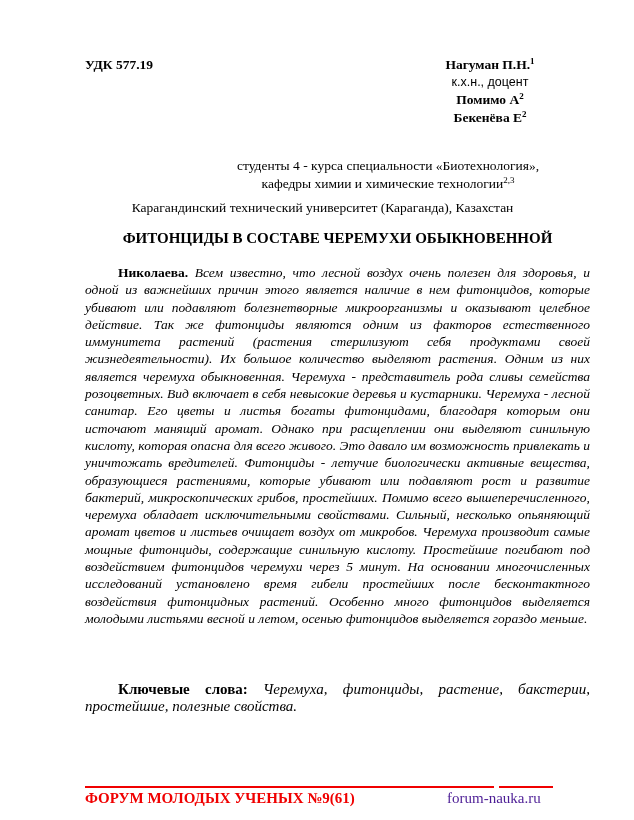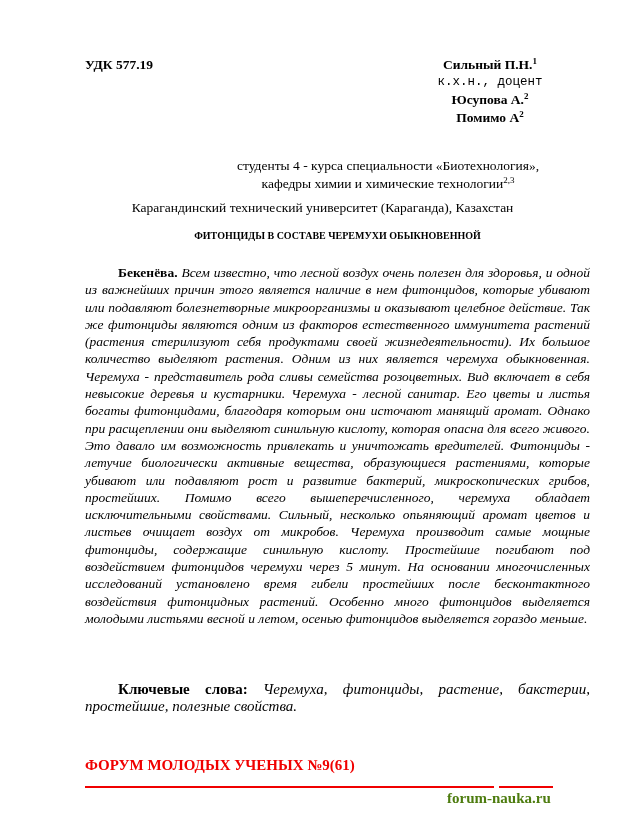--- a/index.html
+++ b/index.html
@@ -21,21 +21,21 @@
     position: absolute;
     left: 390px; top: 56px;
     width: 200px;
     text-align: center;
     font-size: 13.5px;
     line-height: 17.5px;
   }
   .author-line { font-weight: bold; }
   .author-degree {
     font-weight: normal;
-    font-family: Liberation Mono, monospace;
+    font-family: Liberation Sans, sans-serif;
     font-size: 12.5px;
   }
   sup { font-size: 9px; line-height: 0; }
   .affil-lines {
     position: absolute;
     left: 186px; top: 157px;
     width: 404px;
     text-align: center;
     font-size: 13.5px;
     line-height: 17.5px;
@@ -45,21 +45,21 @@
     left: 85px; top: 200px;
     width: 475px;
     text-align: center;
     font-size: 13.5px;
   }
   .paper-title {
     position: absolute;
     left: 85px; top: 230px;
     width: 505px;
     text-align: center;
-    font-size: 10px;
+    font-size: 15px;
     font-weight: bold;
   }
   .abstract {
     position: absolute;
     left: 85px; top: 264px;
     width: 505px;
     font-size: 13.5px;
     line-height: 17.3px;
     text-align: justify;
     text-indent: 33px;
@@ -86,56 +86,56 @@
     background: #f00000;
   }
   .footer-rule-2 {
     position: absolute;
     left: 499px; top: 786px;
     width: 54px; height: 2px;
     background: #f00000;
   }
   .footer-journal {
     position: absolute;
-    left: 85px; top: 757px;
+    left: 85px; top: 790px;
     font-size: 15px; font-weight: bold;
     color: #f00000;
   }
   .footer-site {
     position: absolute;
     left: 447px; top: 790px;
-    font-size: 15px; font-weight: bold;
-    color: #4d7c0f;
+    font-size: 15px; font-weight: normal;
+    color: #4c1d95;
   }
 </style>
 </head>
 <body>
 
 <div class="page">
 
   <div class="udc">УДК 577.19</div>
 
   <div class="author-block">
-    <div class="author-line"><span>Сильный П.Н.</span><sup>1</sup></div>
+    <div class="author-line"><span>Нагуман П.Н.</span><sup>1</sup></div>
     <div class="author-degree">к.х.н., доцент</div>
-    <div class="author-line"><span>Юсупова А.</span><sup>2</sup></div>
     <div class="author-line"><span>Помимо А</span><sup>2</sup></div>
+    <div class="author-line"><span>Бекенёва Е</span><sup>2</sup></div>
   </div>
 
   <div class="affil-lines">
     <div>студенты 4 - курса специальности «Биотехнология»,</div>
     <div><span>кафедры химии и химические технологии</span><sup>2,3</sup></div>
   </div>
 
   <div class="university-line">Карагандинский технический университет (Караганда), Казахстан</div>
 
   <div class="paper-title">ФИТОНЦИДЫ В СОСТАВЕ ЧЕРЕМУХИ ОБЫКНОВЕННОЙ</div>
 
   <div class="abstract">
-    <span class="lead">Бекенёва.</span>
+    <span class="lead">Николаева.</span>
     <span>Всем известно, что лесной воздух очень полезен для здоровья, и одной из важнейших причин этого является наличие в нем фитонцидов, которые убивают или подавляют болезнетворные микроорганизмы и оказывают целебное действие. Так же фитонциды являются одним из факторов естественного иммунитета растений (растения стерилизуют себя продуктами своей жизнедеятельности). Их большое количество выделяют растения. Одним из них является черемуха обыкновенная. Черемуха - представитель рода сливы семейства розоцветных. Вид включает в себя невысокие деревья и кустарники. Черемуха - лесной санитар. Его цветы и листья богаты фитонцидами, благодаря которым они источают манящий аромат. Однако при расщеплении они выделяют синильную кислоту, которая опасна для всего живого. Это давало им возможность привлекать и уничтожать вредителей. Фитонциды - летучие биологически активные вещества, образующиеся растениями, которые убивают или подавляют рост и развитие бактерий, микроскопических грибов, простейших. Помимо всего вышеперечисленного, черемуха обладает исключительными свойствами. Сильный, несколько опьяняющий аромат цветов и листьев очищает воздух от микробов. Черемуха производит самые мощные фитонциды, содержащие синильную кислоту. Простейшие погибают под воздействием фитонцидов черемухи через 5 минут. На основании многочисленных исследований установлено время гибели простейших после бесконтактного воздействия фитонцидных растений. Особенно много фитонцидов выделяется молодыми листьями весной и летом, осенью фитонцидов выделяется гораздо меньше.</span>
   </div>
 
   <div class="keywords">
     <span class="lead">Ключевые слова:</span>
     <span>Черемуха, фитонциды, растение, бакстерии, простейшие, полезные свойства.</span>
   </div>
 
   <div class="footer-rule-1"></div>
   <div class="footer-rule-2"></div>

